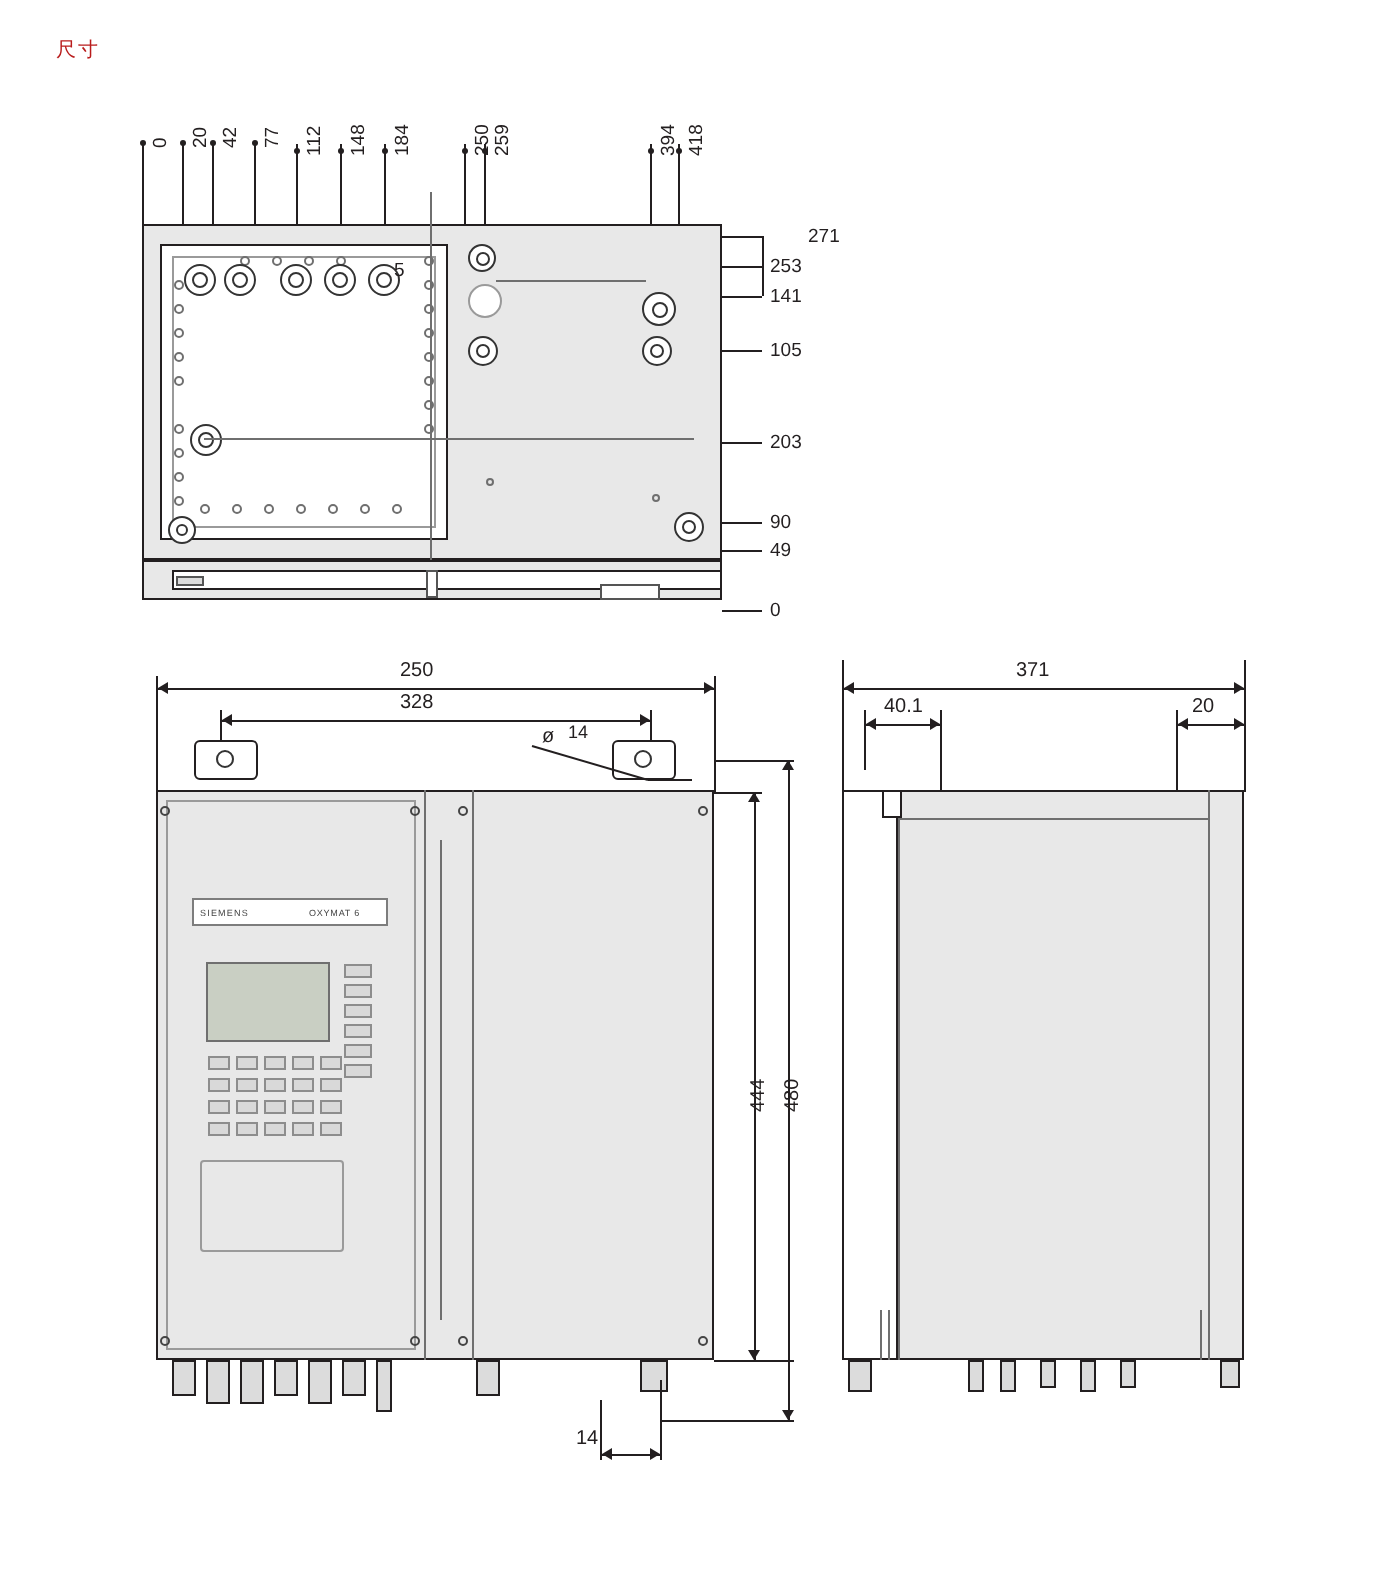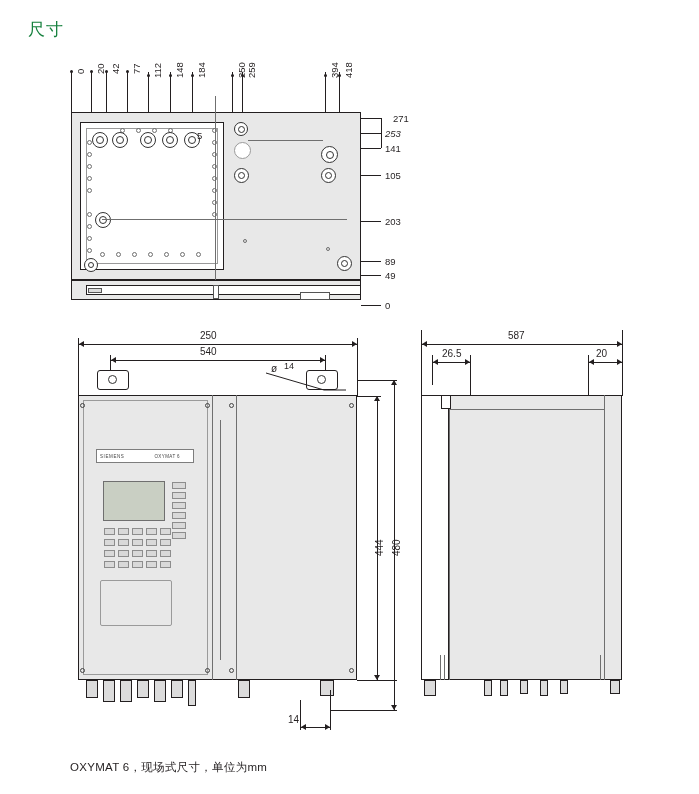--- a/index.html
+++ b/index.html
@@ -8,21 +8,21 @@
     background:#ffffff;
     font-family:"Liberation Sans", sans-serif;
     color:#231f20;
     overflow:hidden;
     position:relative;
   }
   #page{position:relative;width:699px;height:794px;}
 
   .title{
     position:absolute;left:28px;top:18px;
-    font-size:17px;letter-spacing:1px;color:#15803d;
+    font-size:10px;letter-spacing:1px;color:#b91c1c;
   }
   .caption{
     position:absolute;left:70px;top:760px;
     font-size:11.5px;color:#231f20;letter-spacing:0.3px;
   }
 
   
   .lbl{
     position:absolute;
     font-size:9.5px;
@@ -189,31 +189,31 @@
 
     <div class="lbl" style="left:197px;top:130px;">5</div>
 
     <div class="box fillgray" style="left:71px;top:280px;width:290px;height:20px;"></div>
     <div class="box fillwhite" style="left:86px;top:285px;width:275px;height:10px;"></div>
     <div class="box fillgray2" style="left:88px;top:288px;width:14px;height:5px;border:1px solid #555;"></div>
     <div class="box fillwhite" style="left:213px;top:285px;width:6px;height:14px;border:1px solid #555;"></div>
     <div class="box fillwhite" style="left:300px;top:292px;width:30px;height:8px;border:1px solid #555;"></div>
 
     <div class="ln h1 dim" style="left:361px;top:118px;width:20px;"></div>
-    <div class="lbl" style="left:393px;top:113px;">271</div>
+    <div class="lbl" style="left:404px;top:113px;">271</div>
     <div class="ln h1 dim" style="left:361px;top:133px;width:20px;"></div>
-    <div class="lbl" style="left:385px;top:128px;font-style:italic;">253</div>
+    <div class="lbl" style="left:385px;top:128px;">253</div>
     <div class="ln h1 dim" style="left:361px;top:148px;width:20px;"></div>
     <div class="lbl" style="left:385px;top:143px;">141</div>
     <div class="ln h1 dim" style="left:361px;top:175px;width:20px;"></div>
     <div class="lbl" style="left:385px;top:170px;">105</div>
     <div class="ln h1 dim" style="left:361px;top:221px;width:20px;"></div>
     <div class="lbl" style="left:385px;top:216px;">203</div>
     <div class="ln h1 dim" style="left:361px;top:261px;width:20px;"></div>
-    <div class="lbl" style="left:385px;top:256px;">89</div>
+    <div class="lbl" style="left:385px;top:256px;">90</div>
     <div class="ln h1 dim" style="left:361px;top:275px;width:20px;"></div>
     <div class="lbl" style="left:385px;top:270px;">49</div>
     <div class="ln h1 dim" style="left:361px;top:305px;width:20px;"></div>
     <div class="lbl" style="left:385px;top:300px;">0</div>
 
     <div class="ln v1 dim" style="left:381px;top:118px;height:30px;"></div>
   </div>
 
   <div>
 
@@ -222,21 +222,21 @@
     <div class="ln h1 dim" style="left:78px;top:344px;width:279px;"></div>
     <div class="arrowL" style="left:79px;top:341px;"></div>
     <div class="arrowR" style="left:352px;top:341px;"></div>
     <div class="lbl" style="left:200px;top:330px;font-size:10px;">250</div>
 
     <div class="ln h1 dim" style="left:110px;top:360px;width:215px;"></div>
     <div class="arrowL" style="left:111px;top:357px;"></div>
     <div class="arrowR" style="left:320px;top:357px;"></div>
     <div class="ln v1 dim" style="left:110px;top:355px;height:25px;"></div>
     <div class="ln v1 dim" style="left:325px;top:355px;height:25px;"></div>
-    <div class="lbl" style="left:200px;top:346px;font-size:10px;">540</div>
+    <div class="lbl" style="left:200px;top:346px;font-size:10px;">328</div>
 
     <div class="box fillwhite" style="left:97px;top:370px;width:32px;height:20px;border-radius:3px;"></div>
     <div class="circ" style="left:108px;top:375px;width:9px;height:9px;border:1px solid #333;"></div>
     <div class="box fillwhite" style="left:306px;top:370px;width:32px;height:20px;border-radius:3px;"></div>
     <div class="circ" style="left:317px;top:375px;width:9px;height:9px;border:1px solid #333;"></div>
 
     <div class="lbl" style="left:271px;top:363px;font-size:10px;">ø</div>
     <div class="lbl" style="left:284px;top:361px;font-size:9px;">14</div>
     <svg style="position:absolute;left:262px;top:368px;width:90px;height:28px;">
       <line x1="4" y1="5" x2="62" y2="22" stroke="#231f20" stroke-width="1"></line>
@@ -330,28 +330,28 @@
     <div class="lbl" style="left:288px;top:714px;font-size:10px;">14</div>
   </div>
 
   <div>
 
     <div class="ln v1 dim" style="left:421px;top:330px;height:66px;"></div>
     <div class="ln v1 dim" style="left:622px;top:330px;height:66px;"></div>
     <div class="ln h1 dim" style="left:421px;top:344px;width:201px;"></div>
     <div class="arrowL" style="left:422px;top:341px;"></div>
     <div class="arrowR" style="left:617px;top:341px;"></div>
-    <div class="lbl" style="left:508px;top:330px;font-size:10px;">587</div>
+    <div class="lbl" style="left:508px;top:330px;font-size:10px;">371</div>
 
     <div class="ln h1 dim" style="left:432px;top:362px;width:38px;"></div>
     <div class="arrowL" style="left:433px;top:359px;"></div>
     <div class="arrowR" style="left:465px;top:359px;"></div>
     <div class="ln v1 dim" style="left:432px;top:355px;height:30px;"></div>
     <div class="ln v1 dim" style="left:470px;top:355px;height:40px;"></div>
-    <div class="lbl" style="left:442px;top:348px;font-size:10px;">26.5</div>
+    <div class="lbl" style="left:442px;top:348px;font-size:10px;">40.1</div>
 
     <div class="ln h1 dim" style="left:588px;top:362px;width:34px;"></div>
     <div class="arrowL" style="left:589px;top:359px;"></div>
     <div class="arrowR" style="left:617px;top:359px;"></div>
     <div class="ln v1 dim" style="left:588px;top:355px;height:40px;"></div>
     <div class="lbl" style="left:596px;top:348px;font-size:10px;">20</div>
 
     <div class="box fillgray" style="left:421px;top:395px;width:201px;height:285px;"></div>
     <div class="box fillwhite" style="left:421px;top:395px;width:28px;height:285px;"></div>
     <div class="box fillwhite" style="left:441px;top:395px;width:10px;height:14px;"></div>
@@ -365,14 +365,13 @@
     <div class="box fillgray2" style="left:484px;top:680px;width:8px;height:16px;"></div>
     <div class="box fillgray2" style="left:500px;top:680px;width:8px;height:16px;"></div>
     <div class="box fillgray2" style="left:520px;top:680px;width:8px;height:14px;"></div>
     <div class="box fillgray2" style="left:540px;top:680px;width:8px;height:16px;"></div>
     <div class="box fillgray2" style="left:560px;top:680px;width:8px;height:14px;"></div>
     <div class="ln v1 thin" style="left:600px;top:655px;height:25px;"></div>
     <div class="ln v1 thin" style="left:604px;top:655px;height:25px;"></div>
     <div class="box fillgray2" style="left:610px;top:680px;width:10px;height:14px;"></div>
   </div>
 
-  <div class="caption">OXYMAT 6，现场式尺寸，单位为mm</div>
 </div>
 
 </body></html>

